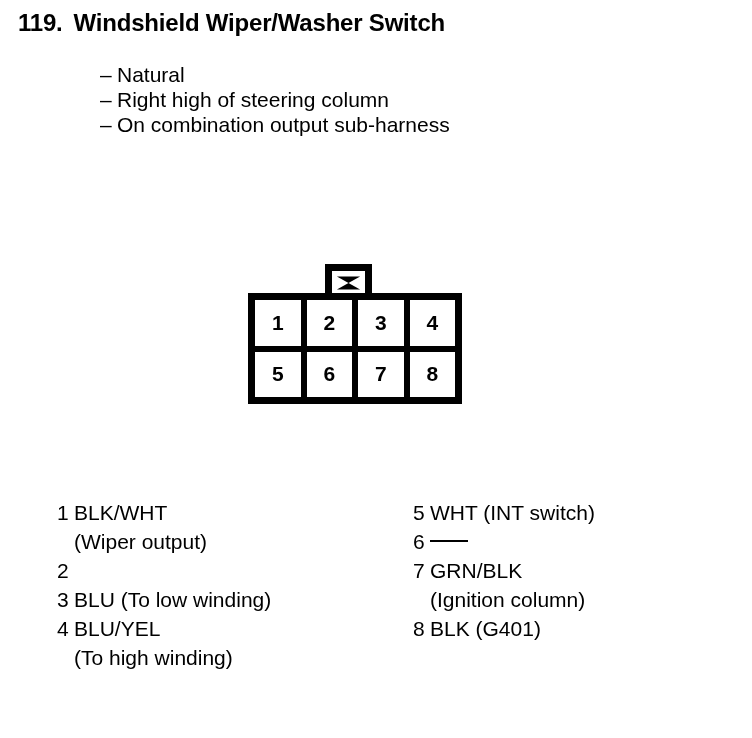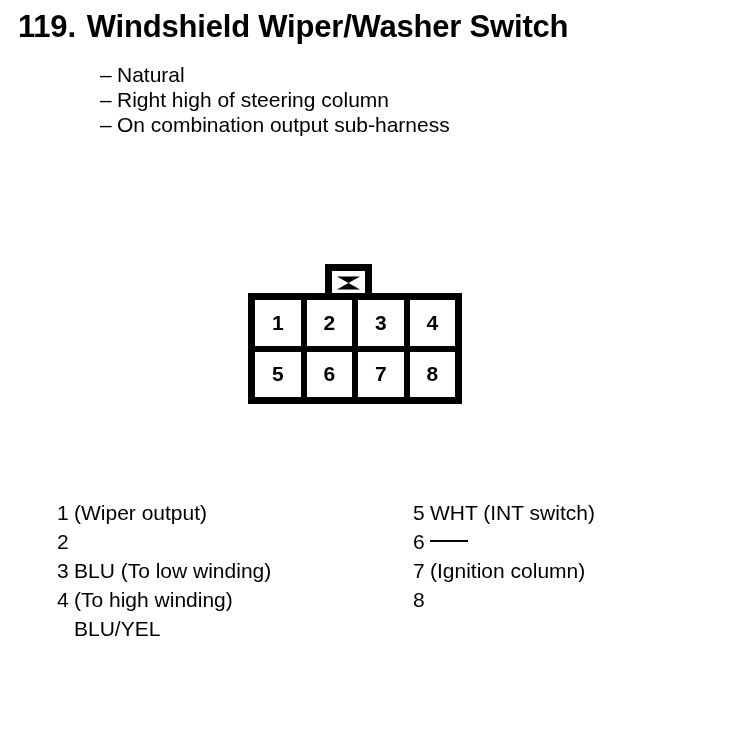--- a/index.html
+++ b/index.html
@@ -14,21 +14,21 @@
     font-family: "Liberation Sans", sans-serif;
     color: #000000;
     overflow: hidden;
   }
 
   
   .page-title {
     position: absolute;
     left: 18px;
     top: 9px;
-    font-size: 31px;
+    font-size: 24px;
     font-weight: bold;
     letter-spacing: -0.2px;
     white-space: nowrap;
     line-height: 1.15;
   }
   .title-number {
     display: inline-block;
     margin-right: 11px;
   }
 
@@ -187,40 +187,41 @@
   </div>
 </div>
 
 <div class="legend">
 
   <div class="legend-col left">
 
     <div class="legend-entry">
       <span class="legend-num">1</span>
       <span class="legend-text">
+        <span class="lt-line">BLK/WHT</span>
         <span class="lt-line sub">(Wiper output)</span>
       </span>
     </div>
 
     <div class="legend-entry">
       <span class="legend-num">2</span>
     </div>
 
     <div class="legend-entry">
       <span class="legend-num">3</span>
       <span class="legend-text">
         <span class="lt-line">BLU (To low winding)</span>
       </span>
     </div>
 
     <div class="legend-entry">
       <span class="legend-num">4</span>
       <span class="legend-text">
+        <span class="lt-line">BLU/YEL</span>
         <span class="lt-line sub">(To high winding)</span>
-        <span class="lt-line">BLU/YEL</span>
       </span>
     </div>
   </div>
 
   <div class="legend-col right">
 
     <div class="legend-entry">
       <span class="legend-num">5</span>
       <span class="legend-text">
         <span class="lt-line">WHT (INT switch)</span>
@@ -230,21 +231,25 @@
     <div class="legend-entry">
       <span class="legend-num">6</span>
       <span class="legend-text">
         <span class="legend-dash"></span>
       </span>
     </div>
 
     <div class="legend-entry">
       <span class="legend-num">7</span>
       <span class="legend-text">
+        <span class="lt-line">GRN/BLK</span>
         <span class="lt-line sub">(Ignition column)</span>
       </span>
     </div>
 
     <div class="legend-entry">
       <span class="legend-num">8</span>
+      <span class="legend-text">
+        <span class="lt-line">BLK (G401)</span>
+      </span>
     </div>
   </div>
 </div>
 
 </body></html>

